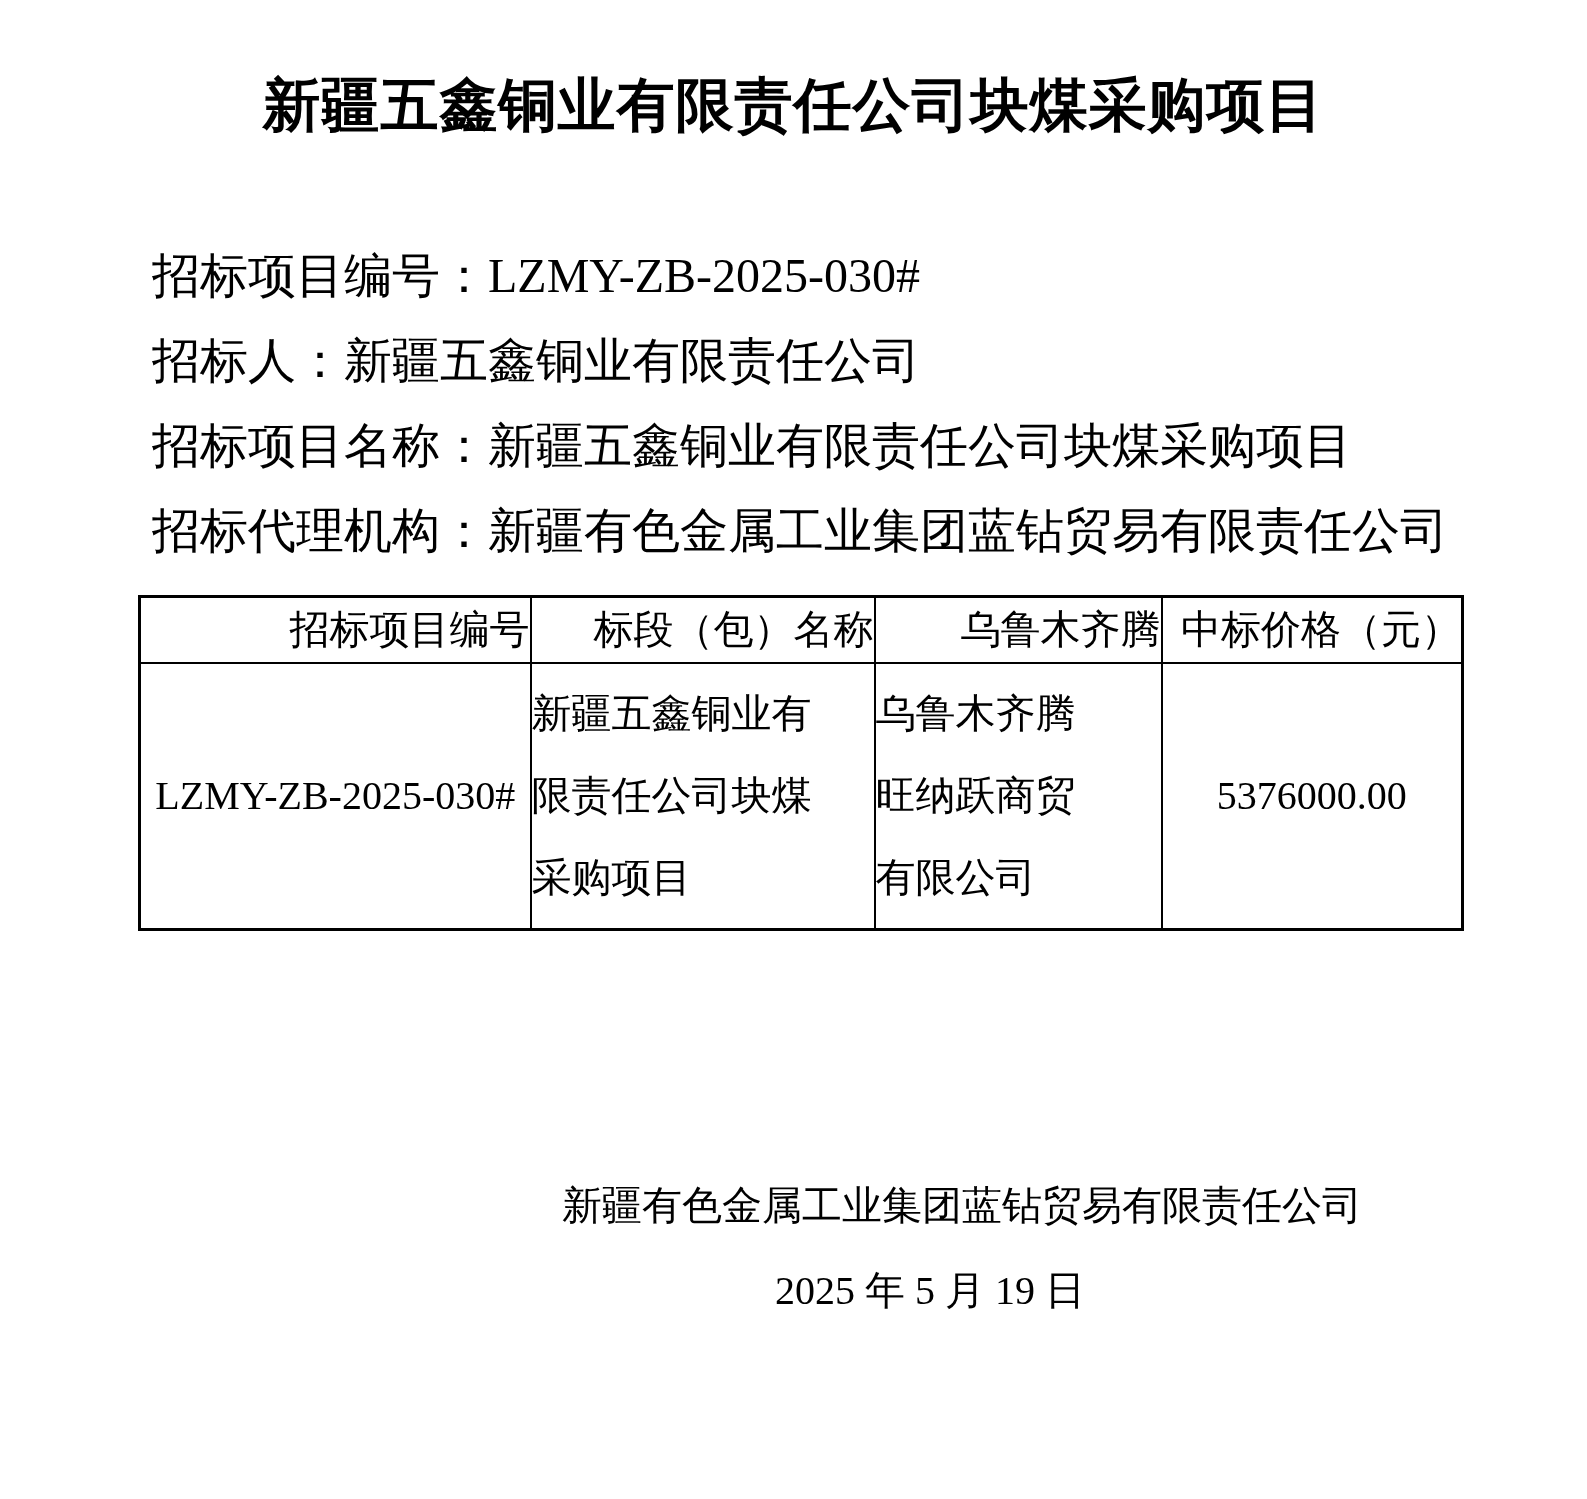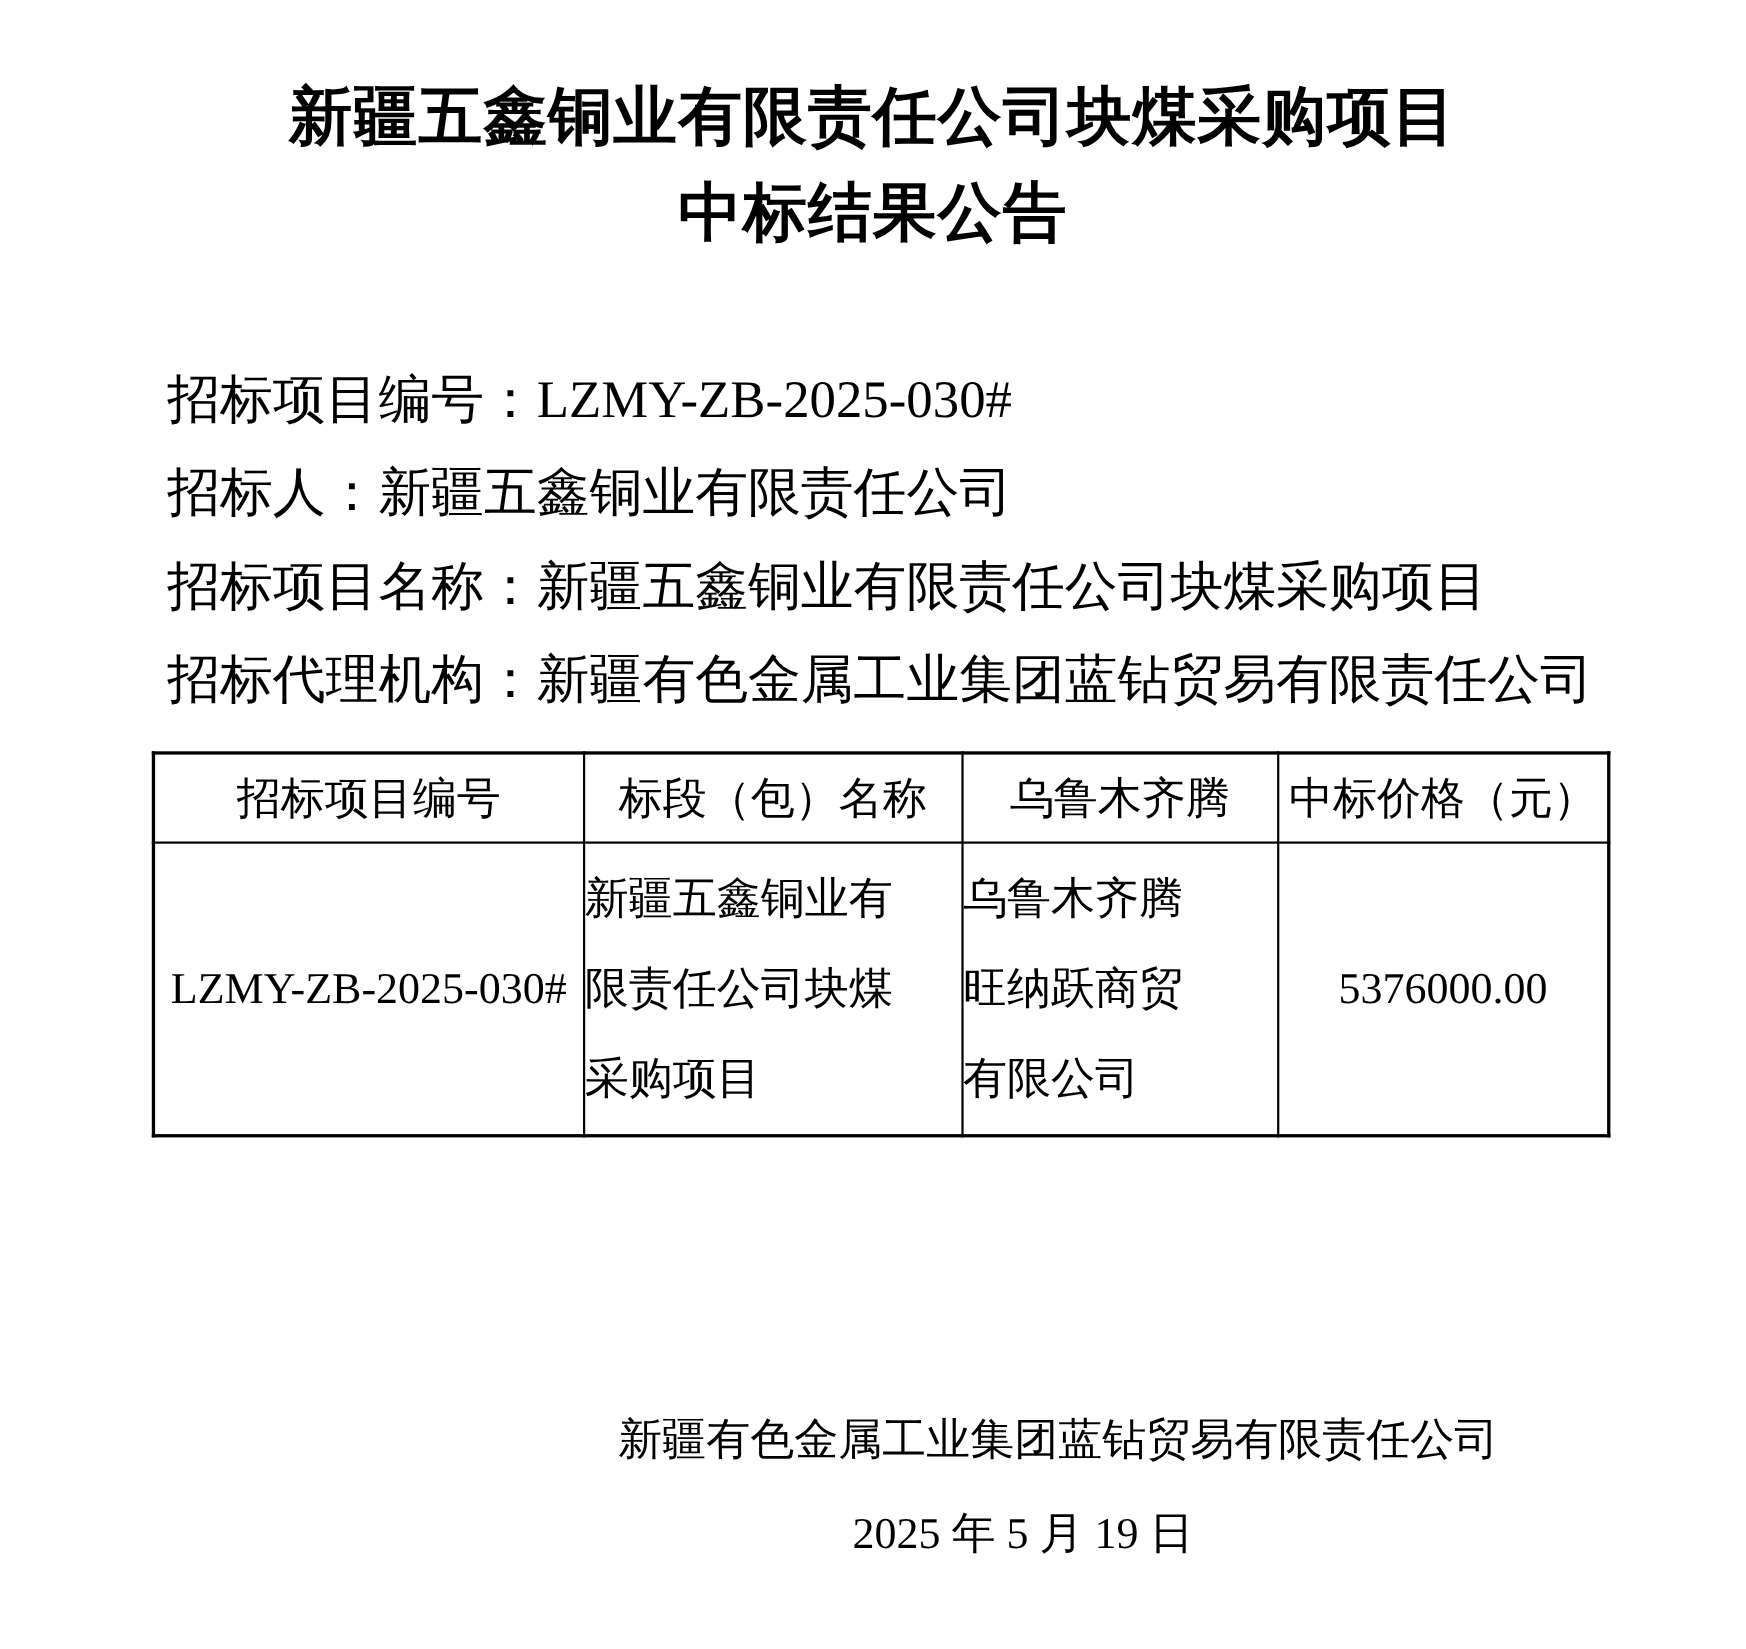--- a/index.html
+++ b/index.html
@@ -40,22 +40,22 @@
     border: 3px solid #000000;
     font-size: 40px;
   }
   table.result-table th,
   table.result-table td {
     border: 2px solid #000000;
     font-weight: normal;
     padding: 0;
   }
   table.result-table th {
-    height: 81px;
-    text-align: center;
+    height: 66px;
+    text-align: right;
     vertical-align: middle;
   }
   table.result-table td {
     height: 267px;
     vertical-align: middle;
   }
   td.cell-project-no { text-align: center; }
   td.cell-section-name {
     text-align: left;
     padding-left: 16px;
@@ -81,21 +81,20 @@
     white-space: nowrap;
   }
 </style>
 </head>
 <body>
 
 <div class="page">
 
   <div class="title-block">
     <div>新疆五鑫铜业有限责任公司块煤采购项目</div>
-    <div>中标结果公告</div>
   </div>
 
   <div class="info-block">
     <div class="info-line"><span>招标项目编号：</span><span>LZMY-ZB-2025-030#</span></div>
     <div class="info-line"><span>招标人：</span><span>新疆五鑫铜业有限责任公司</span></div>
     <div class="info-line"><span>招标项目名称：</span><span>新疆五鑫铜业有限责任公司块煤采购项目</span></div>
     <div class="info-line"><span>招标代理机构：</span><span>新疆有色金属工业集团蓝钻贸易有限责任公司</span></div>
   </div>
 
   <table class="result-table">

